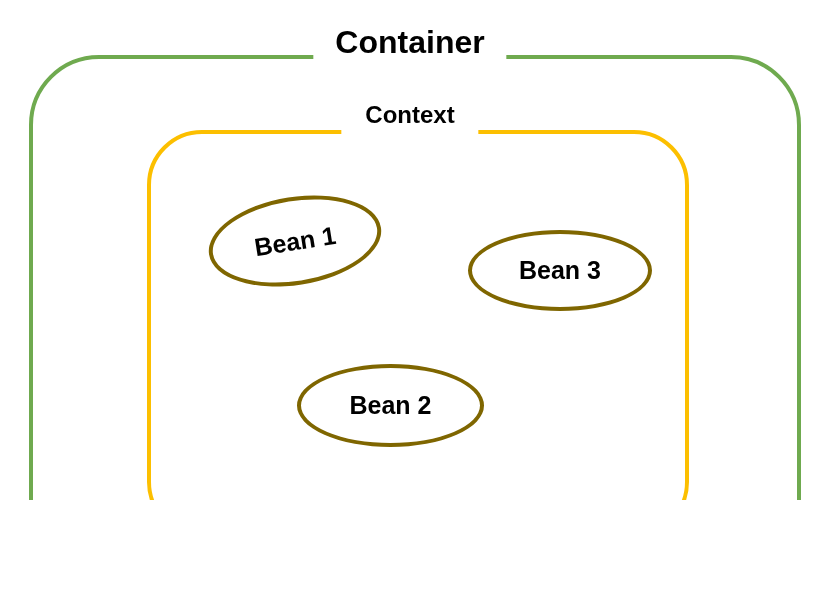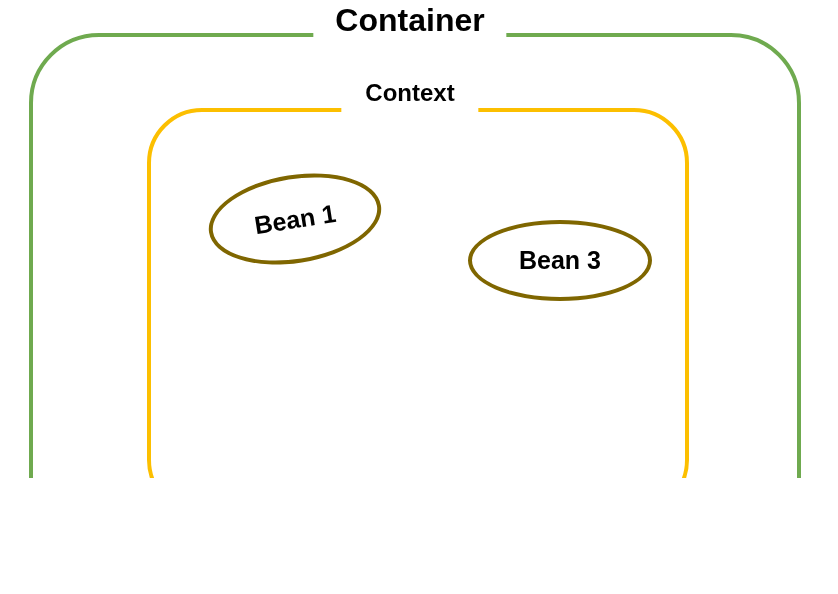--- a/index.html
+++ b/index.html
@@ -8,20 +8,21 @@
     background: var(--background, #ffffff);
   }
   .canvas {
     position: relative;
     width: 838px;
     height: 478px;
     background: var(--background, #ffffff);
     font-family: "Liberation Sans", sans-serif;
     color: var(--text, #000000);
     overflow: hidden;
+    margin-top: 22px;
   }
   .outer-box {
     position: absolute;
     left: 29px;
     top: 33px;
     width: 772px;
     height: 533px;
     box-sizing: border-box;
     border: 4px solid var(--container-border, #6faa4f);
     border-radius: 70px;
@@ -84,21 +85,21 @@
     transform: rotate(-9deg);
   }
   .bean-2 {
     left: 297px;
     top: 342px;
     width: 187px;
     height: 83px;
   }
   .bean-3 {
     left: 468px;
-    top: 220px;
+    top: 208px;
     width: 184px;
     height: 81px;
   }
 </style>
 </head>
 <body>
 
 <div class="canvas">
 
   <div class="outer-box"></div>
@@ -106,18 +107,21 @@
   <div class="frame-label outer-label">Container</div>
 
   <div class="inner-box"></div>
 
   <div class="frame-label inner-label">Context</div>
 
   <div class="bean bean-1">
     <span>Bean 1</span>
   </div>
 
+  <div class="bean bean-2">
+    <span>Bean 2</span>
+  </div>
 
   <div class="bean bean-3">
     <span>Bean 3</span>
   </div>
 
 </div>
 
 </body></html>

